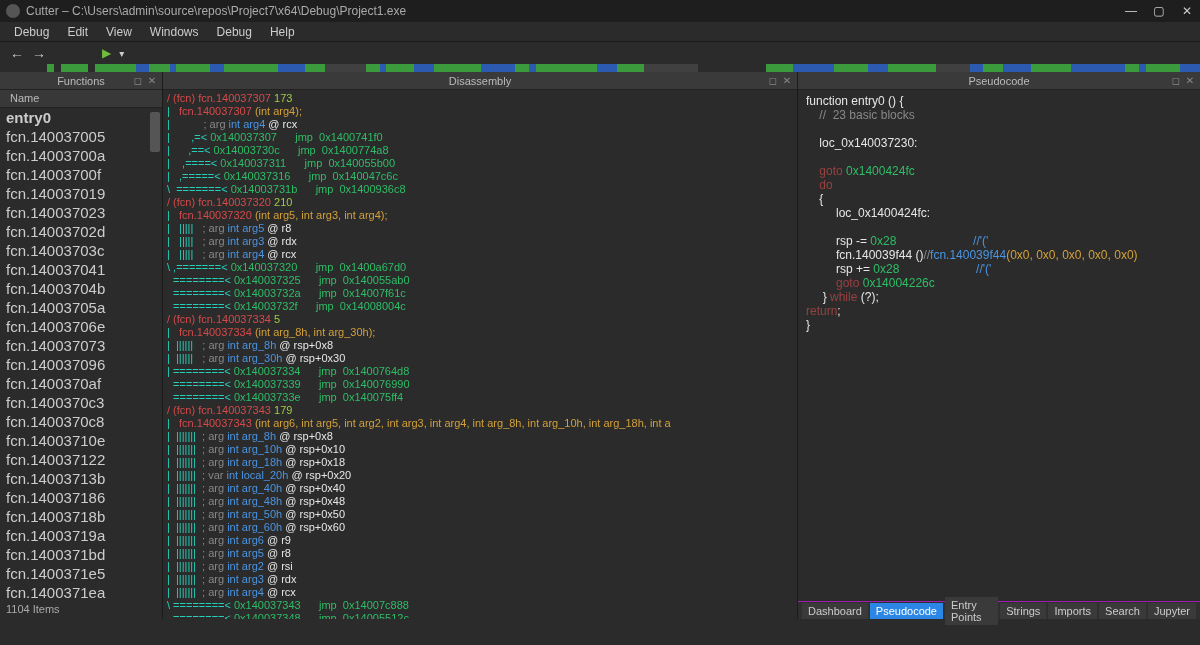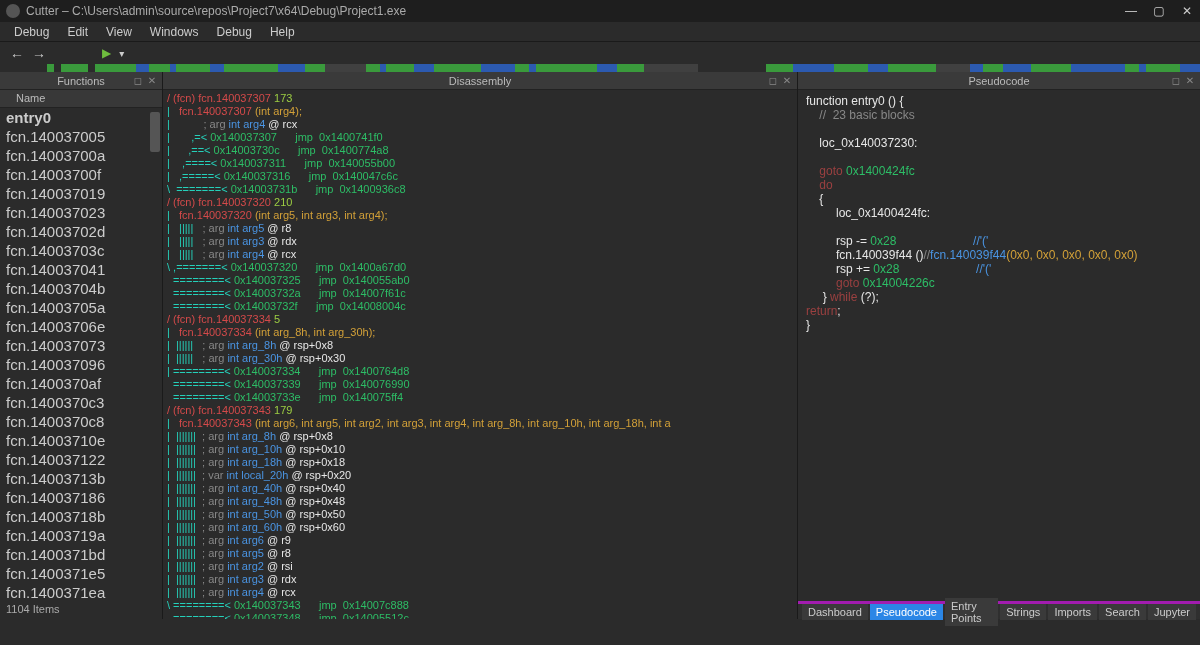--- a/index.html
+++ b/index.html
@@ -17,21 +17,21 @@
 .toolbar .step { color:#ccc; font-size:10px; }
 .toolbar input { background:#383838; border:1px solid #4a4a4a; color:#888; padding:2px 8px; font-size:11px; width:740px; border-radius:3px; margin-left:65px; }
 .colorstrip { height:8px; display:flex; }
 .colorstrip span { height:8px; }
 .main { display:flex; height:547px; }
 .panel { background:#fdba74; display:flex; flex-direction:column; border-right:1px solid #1a1a1a; }
 .panel-header { height:18px; background:#3a3a3a; display:flex; align-items:center; justify-content:center; color:#bbb; font-size:11px; position:relative; border-bottom:1px solid #222; }
 .panel-header .icons { position:absolute; right:4px; display:flex; gap:2px; }
 .panel-header .icons span { width:12px; height:12px; color:#888; font-size:10px; line-height:12px; text-align:center; }
 .functions { width:163px; }
-.name-header { height:18px; background:#383838; padding:2px 16px; color:#bbb; font-size:11px; border-bottom:1px solid #222; }
+.name-header { height:18px; background:#383838; padding:2px 10px; color:#bbb; font-size:11px; border-bottom:1px solid #222; }
 .func-list { flex:1; overflow:auto; background:#2b2b2b; }
 .func-list div { padding:1px 6px; color:#ccc; font-size:15px; white-space:nowrap; }
 .func-list div.sel { font-weight:bold; }
 .qf { display:flex; align-items:center; padding:3px 6px; background:#333; border-top:1px solid #222; }
 .qf input { flex:1; background:#2a2a2a; border:1px solid #444; color:#777; padding:2px 4px; font-size:11px; }
 .qf .x { color:#ccc; margin-left:8px; font-size:12px; }
 .status { height:16px; background:#2b2b2b; color:#aaa; font-size:11px; padding:0 6px; }
 .disasm { width:635px; }
 .disasm-body { flex:1; overflow:hidden; background:#2b2b2b; padding:2px 0 2px 4px; font-family:Consolas,monospace; font-size:11px; line-height:13px; color:#c2c2c2; }
 .pseudo { flex:1; }
@@ -193,21 +193,21 @@
     <div class="panel-header">
       <span>Pseudocode</span>
       <div class="icons">
           <span>◻</span>
           <span>✕</span>
         </div>
     </div>
     <div class="pseudo-body">
         <pre id="pseudo"><div><span class="c-white">function entry0 () {</span></div><div><span class="c-gray">    //  23 basic blocks</span></div><div>&nbsp;</div><div><span class="c-white">    loc_0x140037230:</span></div><div>&nbsp;</div><div><span class="c-dimred">    goto </span><span class="c-green">0x1400424fc</span></div><div><span class="c-dimred">    do</span></div><div><span class="c-white">    {</span></div><div><span class="c-white">         loc_0x1400424fc:</span></div><div>&nbsp;</div><div><span class="c-white">         rsp -= </span><span class="c-green">0x28</span><span class="c-gray">                       </span><span class="c-blue">//'('</span></div><div><span class="c-white">         fcn.140039f44 ()</span><span class="c-gray">//</span><span class="c-blue">fcn.140039f44</span><span class="c-gold">(0x0, 0x0, 0x0, 0x0, 0x0)</span></div><div><span class="c-white">         rsp += </span><span class="c-green">0x28</span><span class="c-gray">                       </span><span class="c-blue">//'('</span></div><div><span class="c-dimred">         goto </span><span class="c-green">0x14004226c</span></div><div><span class="c-white">     } </span><span class="c-dimred">while</span><span class="c-white"> (?);</span></div><div><span class="c-dimred">return</span><span class="c-white">;</span></div><div><span class="c-white">}</span></div></pre>
       </div>
-    <div class="pseudo-footer" id="tabs" style="border-top:3px solid #a21caf">
+    <div class="pseudo-footer" id="tabs" style="border-top:1px solid #a21caf">
         <span class="btn">Dashboard</span>
         <span class="btn active">Pseudocode</span>
         <span class="btn">Entry Points</span>
         <span class="btn">Strings</span>
         <span class="btn">Imports</span>
         <span class="btn">Search</span>
         <span class="btn">Jupyter</span>
       </div>
   </div>
 </div>

